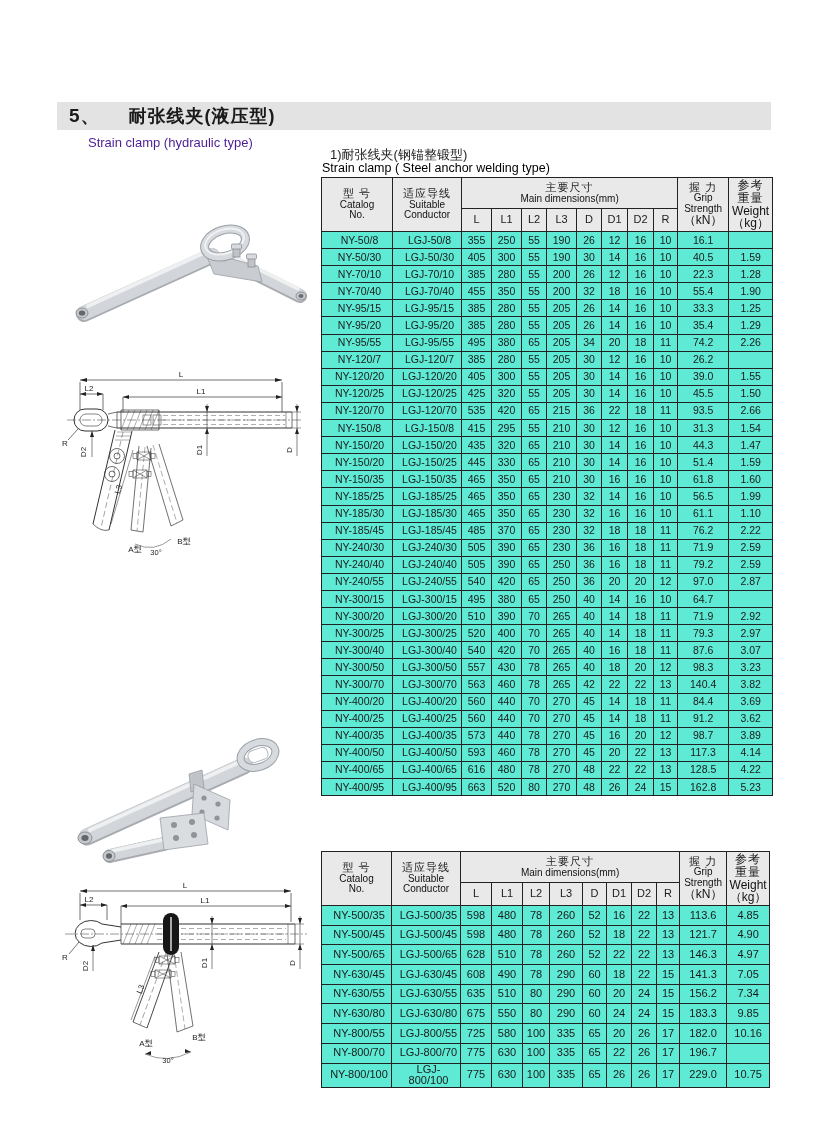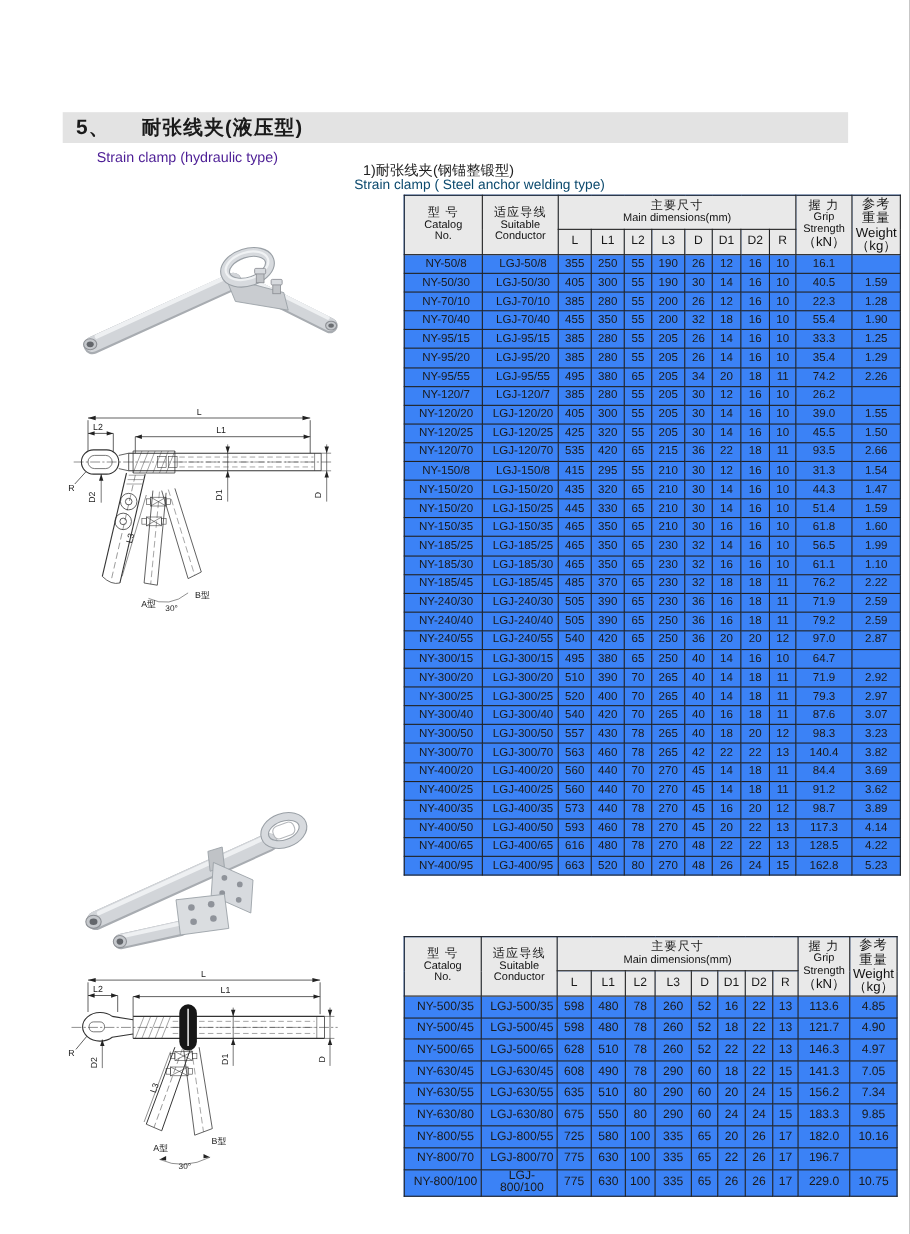--- a/index.html
+++ b/index.html
@@ -4,23 +4,23 @@
 <style>
   html,body{margin:0;padding:0;background:#888;}
   .page{position:relative;width:827px;height:1122px;background:#ffffff;margin:0 auto;
         font-family:"Liberation Sans","DejaVu Sans",sans-serif;color:#1a1a1a;overflow:hidden;}
   .section-bar{position:absolute;left:57px;top:102px;width:714px;height:28px;background:#e3e3e3;
                display:flex;align-items:center;}
   .sec-no{font-size:19px;font-weight:bold;margin-left:12px;letter-spacing:1px;}
   .sec-title{font-size:18px;font-weight:bold;letter-spacing:1px;margin-left:28px;}
   .sec-sub{position:absolute;left:88px;top:135px;font-size:13px;color:#4c1d95;}
   .sub1{position:absolute;left:330px;top:146px;font-size:13px;color:#222;}
-  .sub2{position:absolute;left:322px;top:161px;font-size:12.5px;color:#0c4a6e;}
-
-  table.spec{position:absolute;border-collapse:collapse;table-layout:fixed;background:#3b82f6;margin-left:46px;}
+  .sub2{position:absolute;left:322px;top:161px;font-size:12.5px;color:#000000;}
+
+  table.spec{position:absolute;border-collapse:collapse;table-layout:fixed;background:#5eead4;}
   #table1{left:321px;top:177px;width:451px;}
   #table2{left:321px;top:851px;width:448px;}
   table.spec th,table.spec td{border:1px solid #222;padding:0;line-height:1.05;}
   table.spec th{background:#e9e9e9;font-weight:normal;}
   .hz{font-size:11px;letter-spacing:1px;display:block;}
   .he{font-size:10px;display:block;color:#111;}
   .hsm{font-size:12px;}
   th.dimh{height:30px;}
   th.dimcol{height:22px;font-size:11px;background:#e9e9e9;}
   #table1 tbody td{height:16.1px;font-size:10.5px;text-align:center;}

